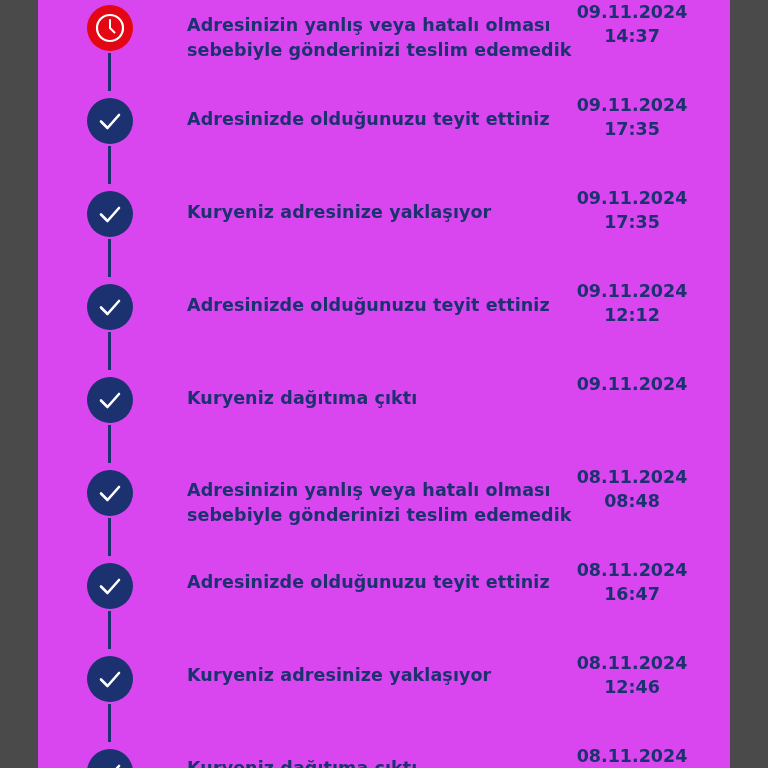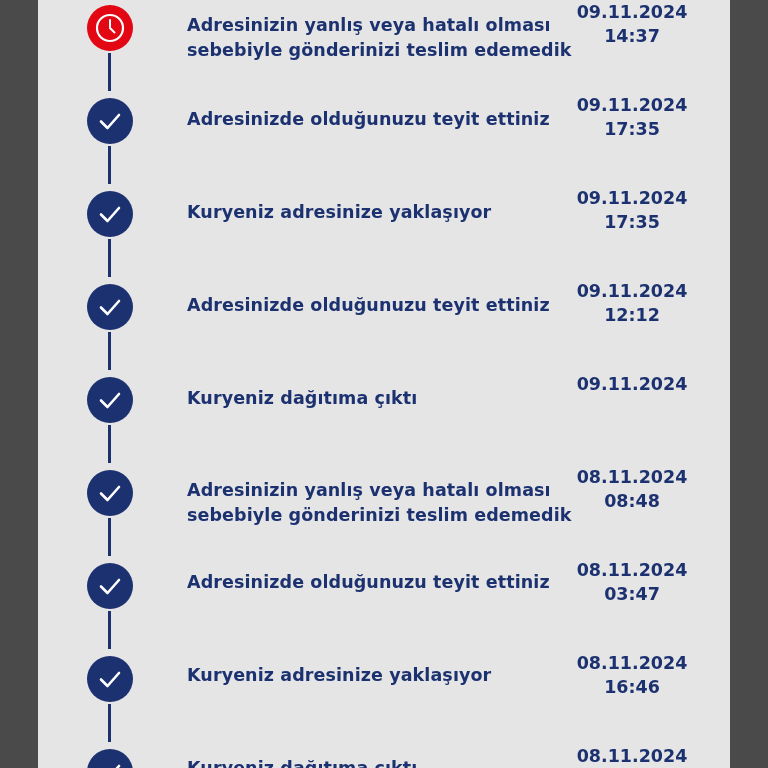--- a/index.html
+++ b/index.html
@@ -3,21 +3,21 @@
 <meta charset="utf-8">
 <style>
   html, body { margin:0; padding:0; }
   body {
     width:768px; height:768px; overflow:hidden; position:relative;
     background:#4a4a4a;
     font-family:"DejaVu Sans","Liberation Sans",sans-serif;
   }
   .panel {
     position:absolute; left:38px; top:0; width:692px; height:768px;
-    background:#e5e5e5; overflow:hidden;
+    background:#d946ef; overflow:hidden;
   }
   .row {
     position:absolute; left:0; width:692px; height:93px;
   }
   .node {
     position:absolute; left:49px; top:5px; width:46px; height:46px;
     border-radius:50%; background:#1c3170;
     display:flex; align-items:center; justify-content:center;
   }
   .node.alert { background:#e30613; }
@@ -144,37 +144,37 @@
       <svg width="28" height="28" viewBox="0 0 28 28">
         <path d="M5 14.5 L11.5 21 L23 8" fill="none" stroke="#ffffff" stroke-width="2.6" stroke-linecap="round" stroke-linejoin="round"></path>
       </svg>
     </div>
     <div class="connector"></div>
     <div class="title" style="top:12px;">
       <div>Adresinizde olduğunuzu teyit ettiniz</div>
     </div>
     <div class="stamp">
       <div>08.11.2024</div>
-      <div>03:47</div>
+      <div>16:47</div>
     </div>
   </div>
 
   <div class="row" style="top:651px;">
     <div class="node">
       <svg width="28" height="28" viewBox="0 0 28 28">
         <path d="M5 14.5 L11.5 21 L23 8" fill="none" stroke="#ffffff" stroke-width="2.6" stroke-linecap="round" stroke-linejoin="round"></path>
       </svg>
     </div>
     <div class="connector"></div>
     <div class="title" style="top:12px;">
       <div>Kuryeniz adresinize yaklaşıyor</div>
     </div>
     <div class="stamp">
       <div>08.11.2024</div>
-      <div>16:46</div>
+      <div>12:46</div>
     </div>
   </div>
 
   <div class="row" style="top:744px;">
     <div class="node">
       <svg width="28" height="28" viewBox="0 0 28 28">
         <path d="M5 14.5 L11.5 21 L23 8" fill="none" stroke="#ffffff" stroke-width="2.6" stroke-linecap="round" stroke-linejoin="round"></path>
       </svg>
     </div>
     <div class="title" style="top:12px;">

